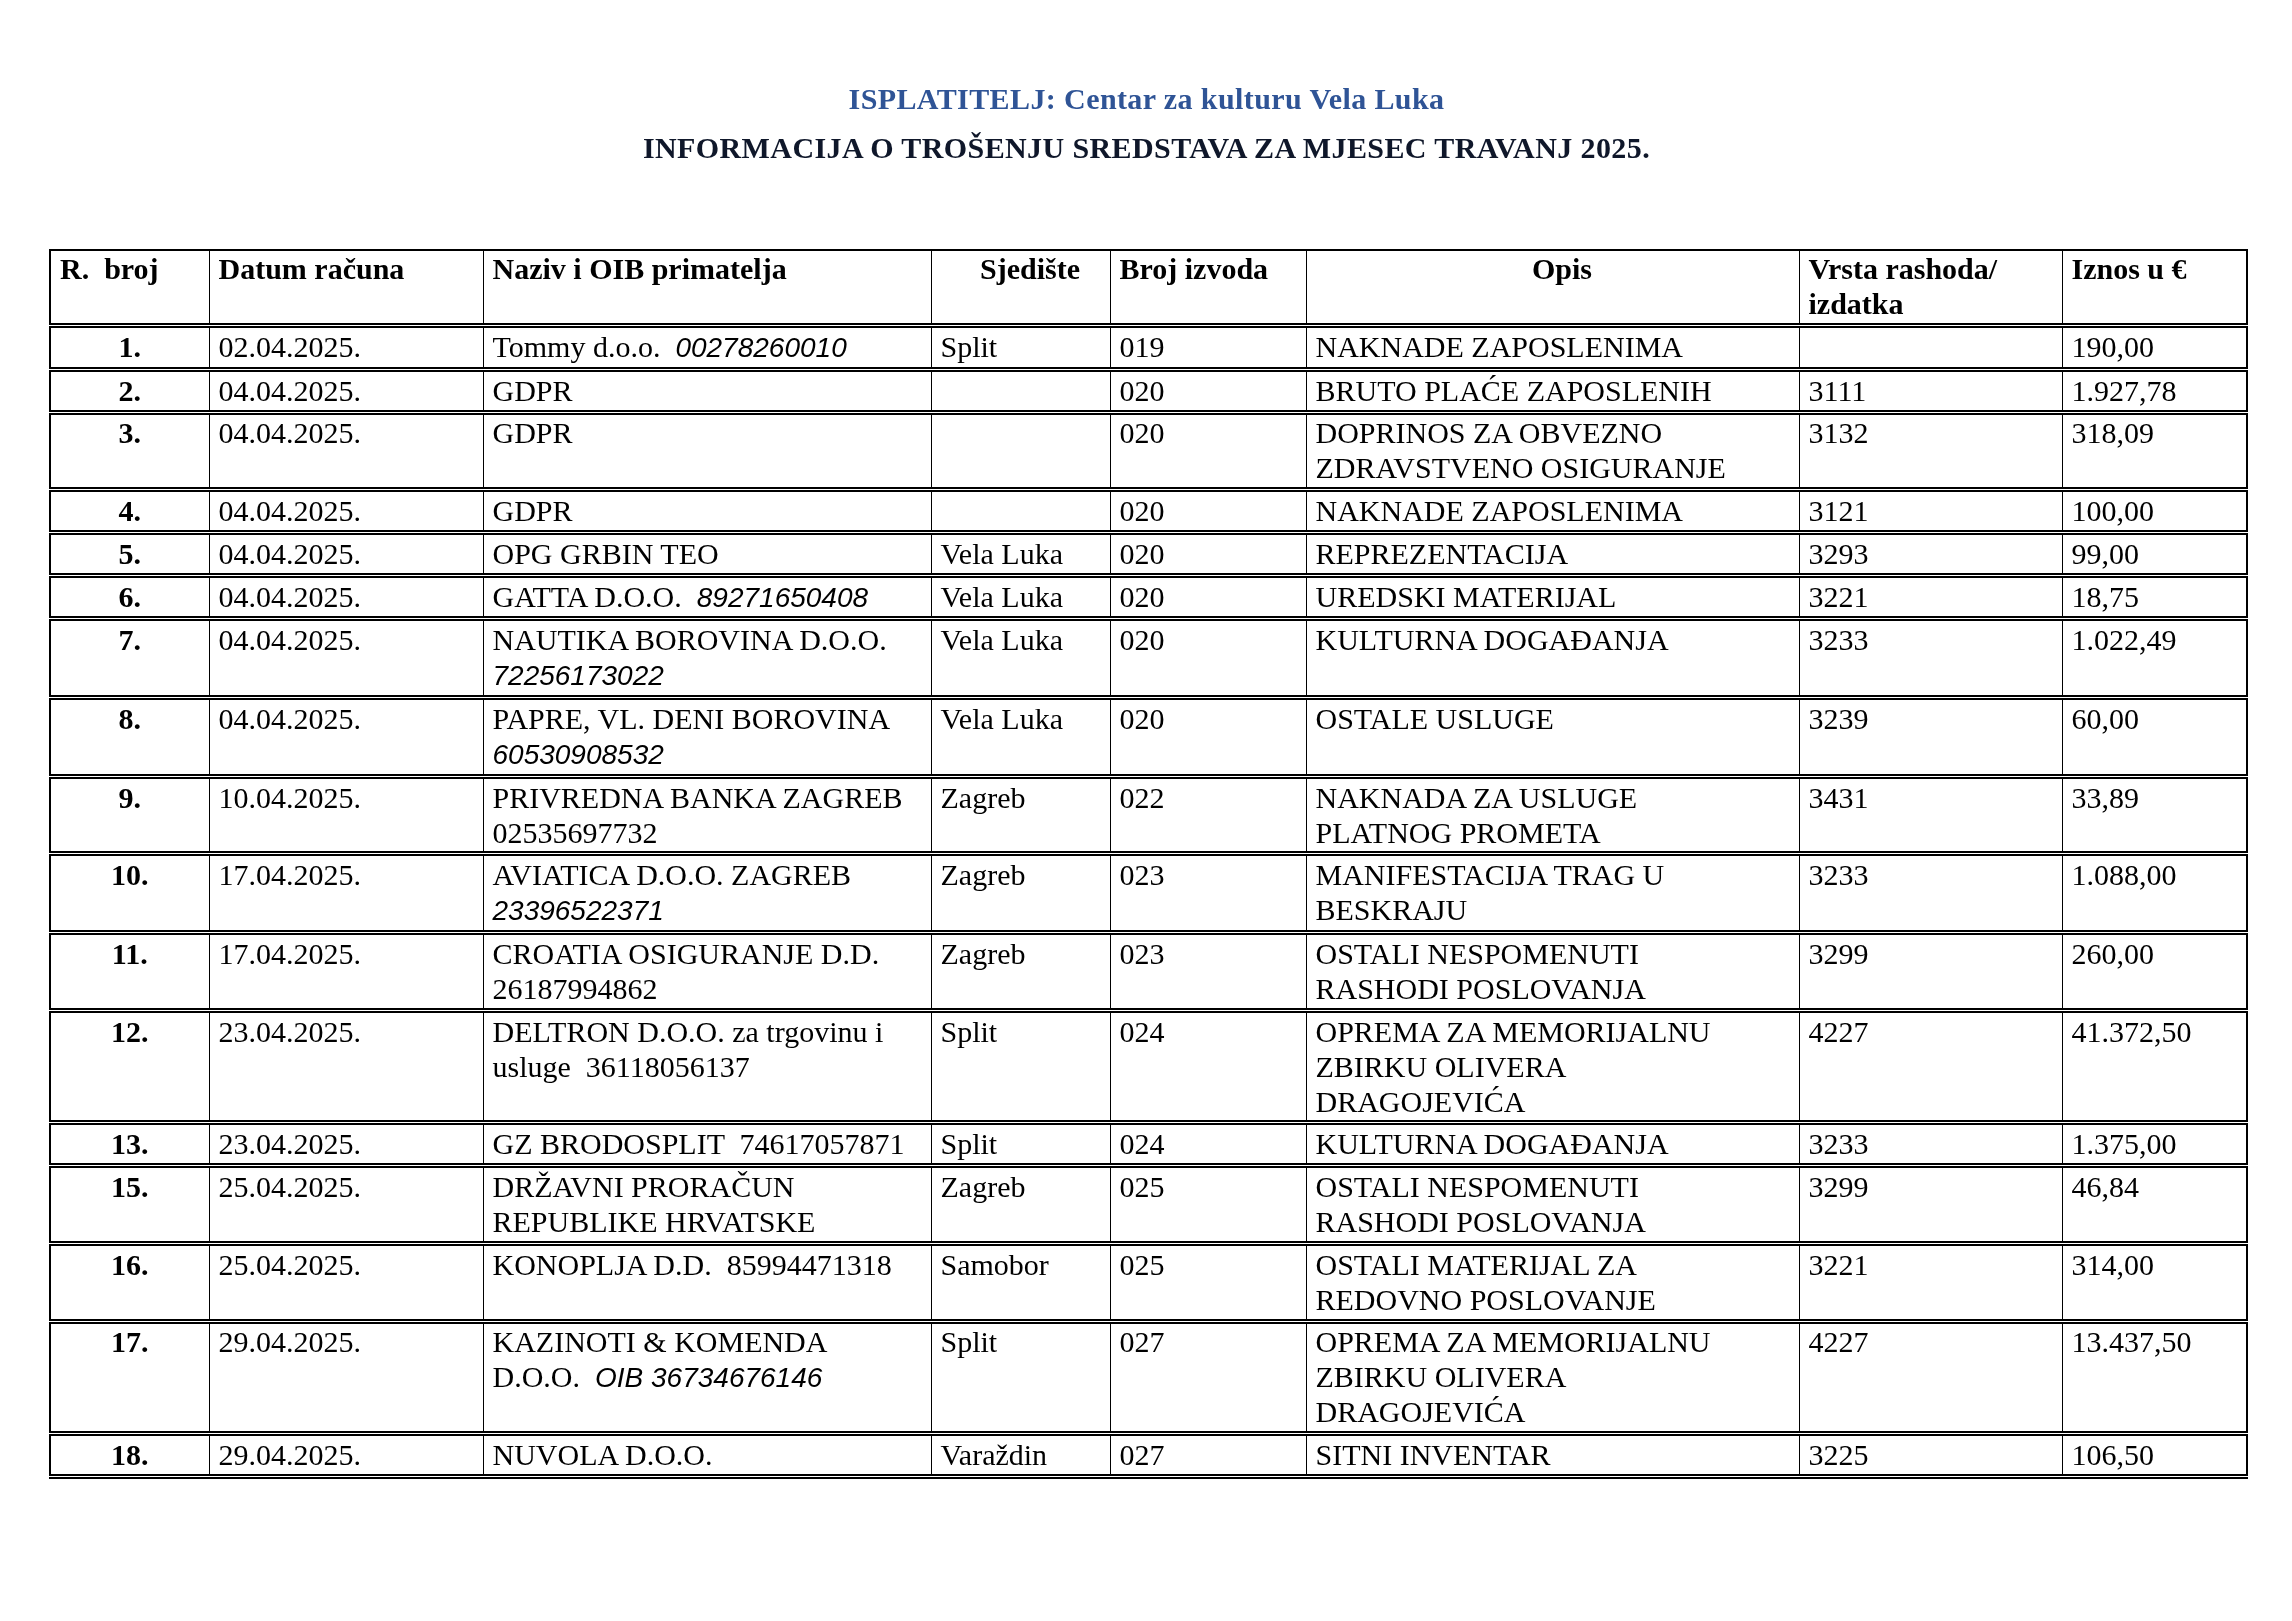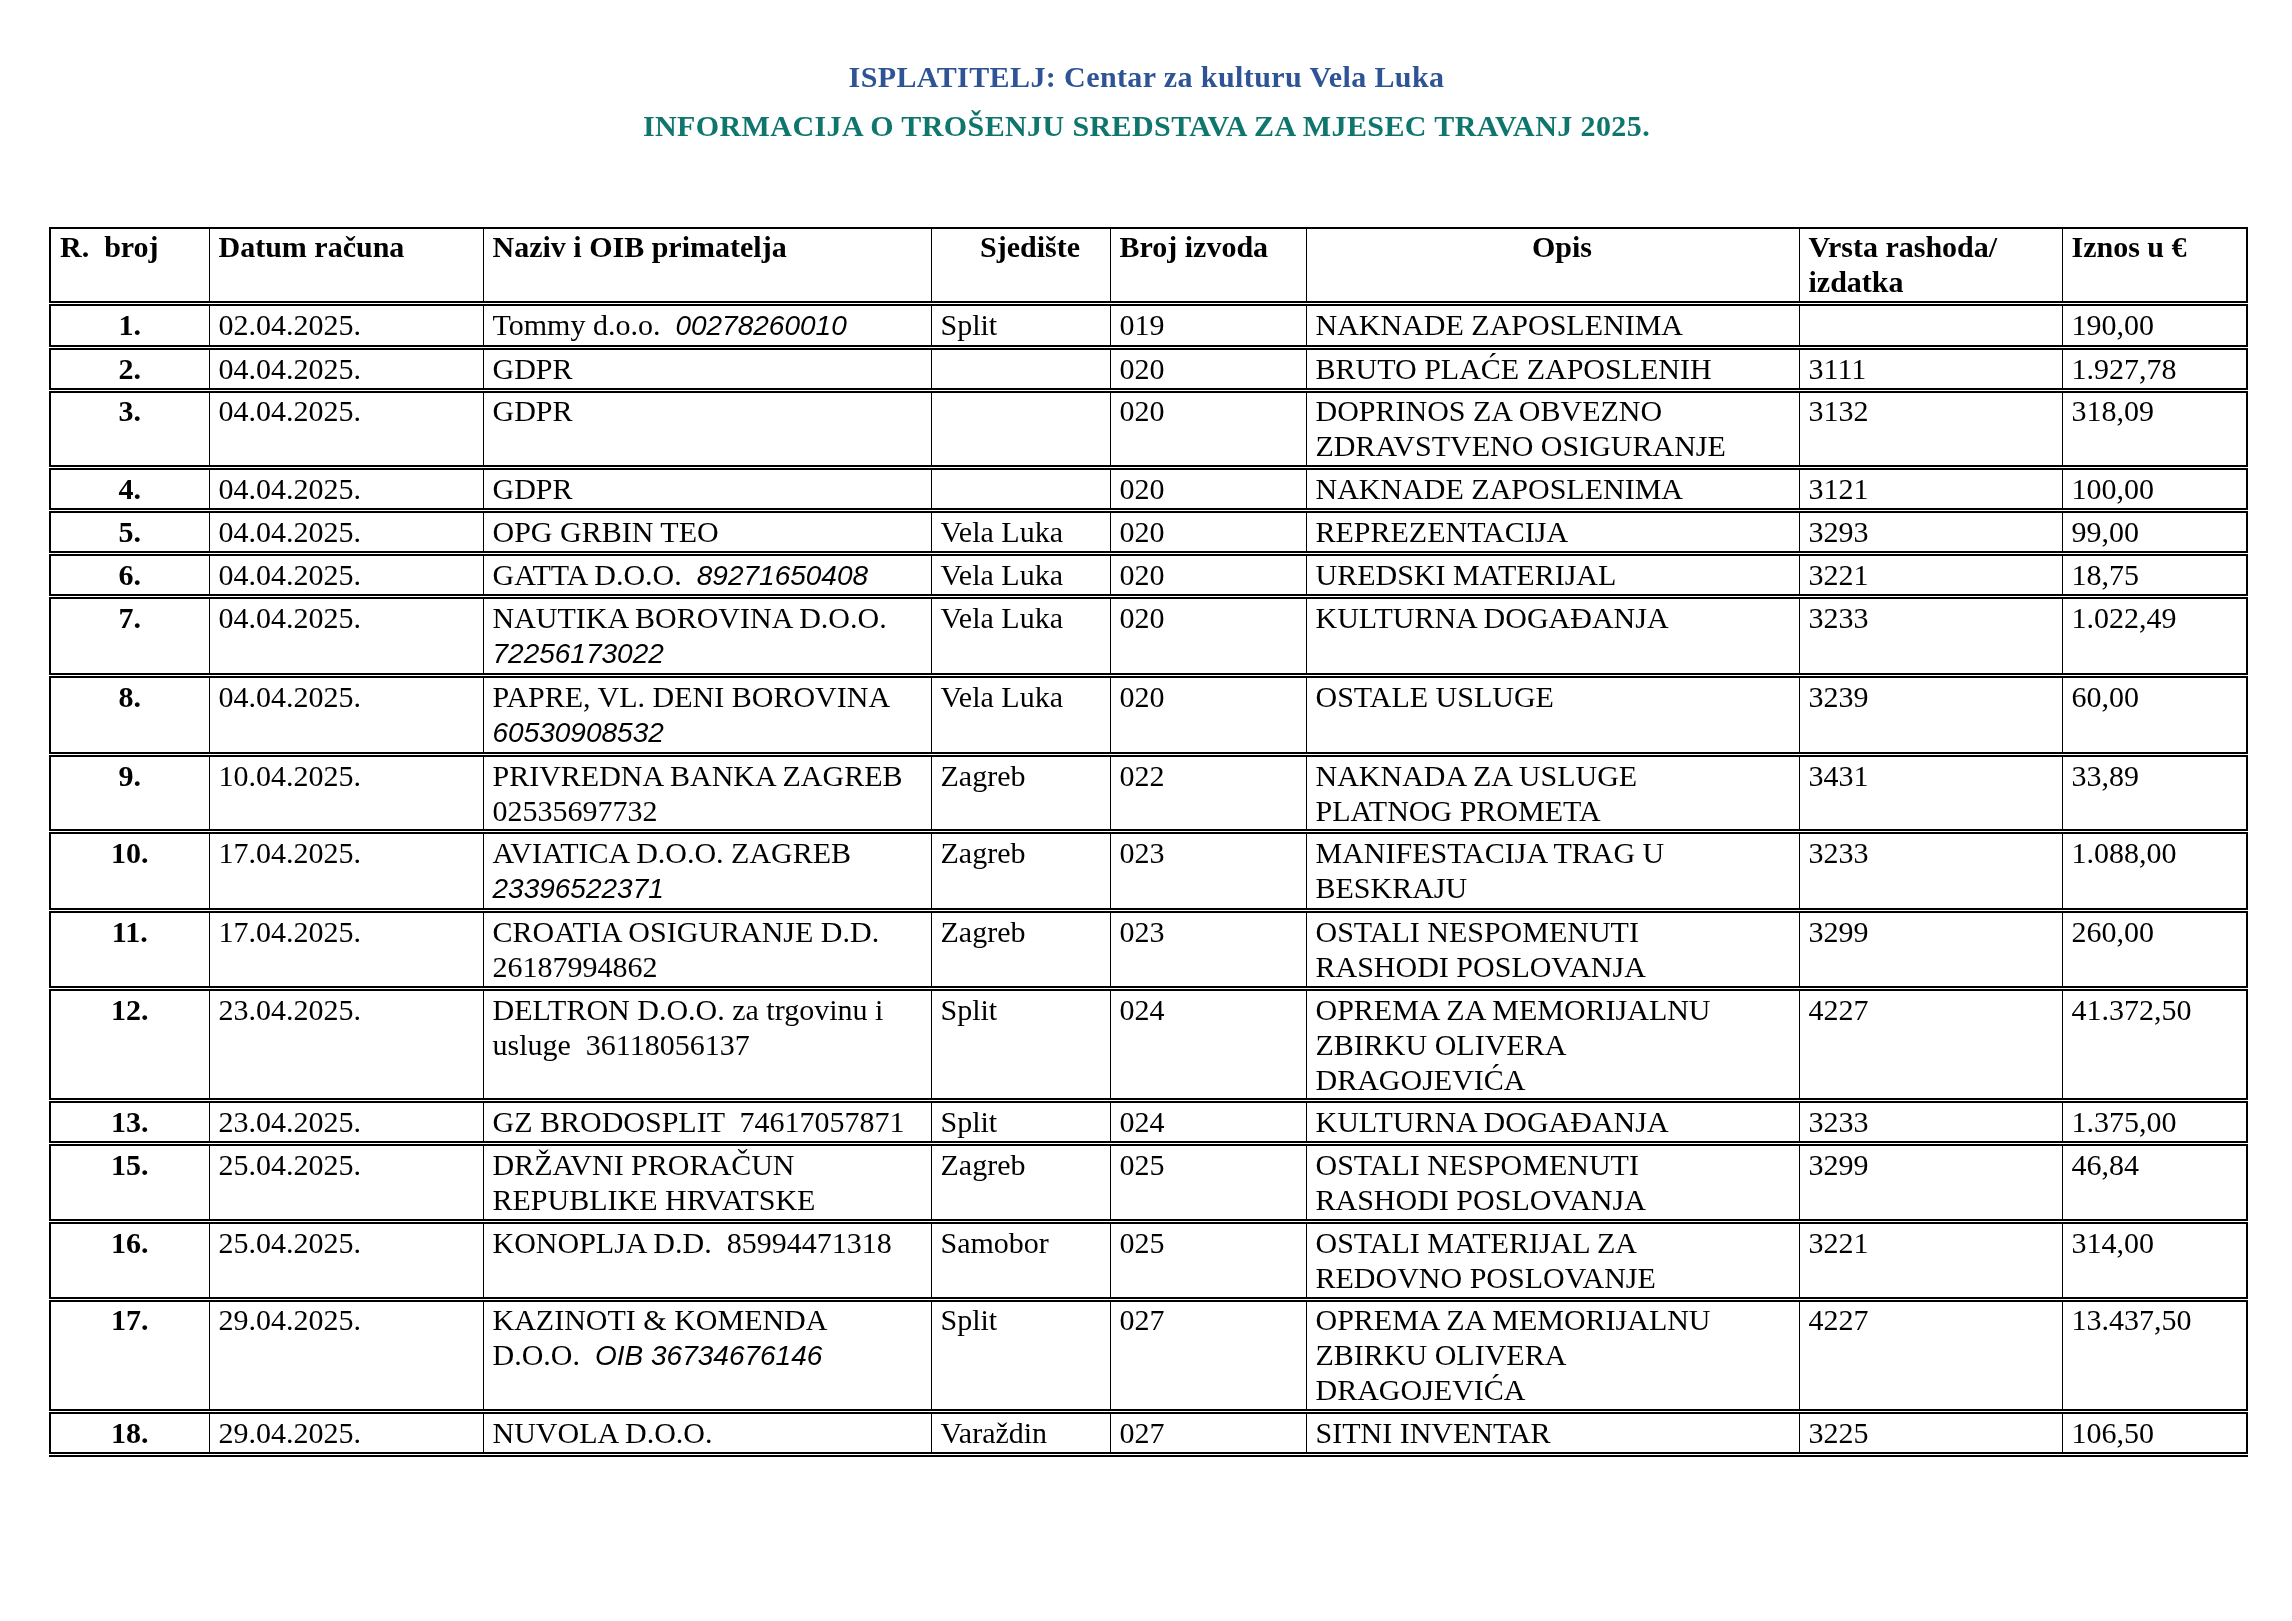--- a/index.html
+++ b/index.html
@@ -1,20 +1,20 @@
 <!DOCTYPE html>
 <html style="font-size:14.3px"><head>
 <meta charset="utf-8">
 <style>
   html,body{margin:0;padding:0;background:#ffffff;}
   body{
     width:2293px;height:1622px;overflow:hidden;position:relative;
     font-family:"Liberation Serif", serif;color:#000;
   }
-  .doc-header{margin-top:59px;text-align:center;}
+  .doc-header{margin-top:81px;text-align:center;}
   .doc-title{
     font-weight:bold;font-size:30px;line-height:36px;
     letter-spacing:0.4px;white-space:pre-wrap;
   }
   .doc-title.second{margin-top:12.5px;}
   table.expense{
     border-collapse:collapse;table-layout:fixed;
     margin:83px 0 0 49px;width:2197px;
     border:2.7px solid #000;
   }
@@ -32,21 +32,21 @@
   th.center{text-align:center;padding-left:28px;}
   td.num{text-align:center;font-weight:bold;}
   .oib{font-family:"Liberation Sans", sans-serif;font-style:italic;font-size:28px;}
   .sans{font-family:"Liberation Sans", sans-serif;}
 </style>
 </head>
 <body>
 
 <div class="doc-header">
   <div class="doc-title" style="color: rgb(47, 84, 150);">ISPLATITELJ: Centar za kulturu Vela Luka</div>
-  <div class="doc-title second" style="color: #0f766e;">INFORMACIJA O TROŠENJU SREDSTAVA ZA MJESEC TRAVANJ 2025.</div>
+  <div class="doc-title second" style="color: #0f172a;">INFORMACIJA O TROŠENJU SREDSTAVA ZA MJESEC TRAVANJ 2025.</div>
 </div>
 
 <table class="expense">
   <colgroup>
     <col class="c0">
       <col class="c1">
       <col class="c2">
       <col class="c3">
     <col class="c4">
       <col class="c5">

